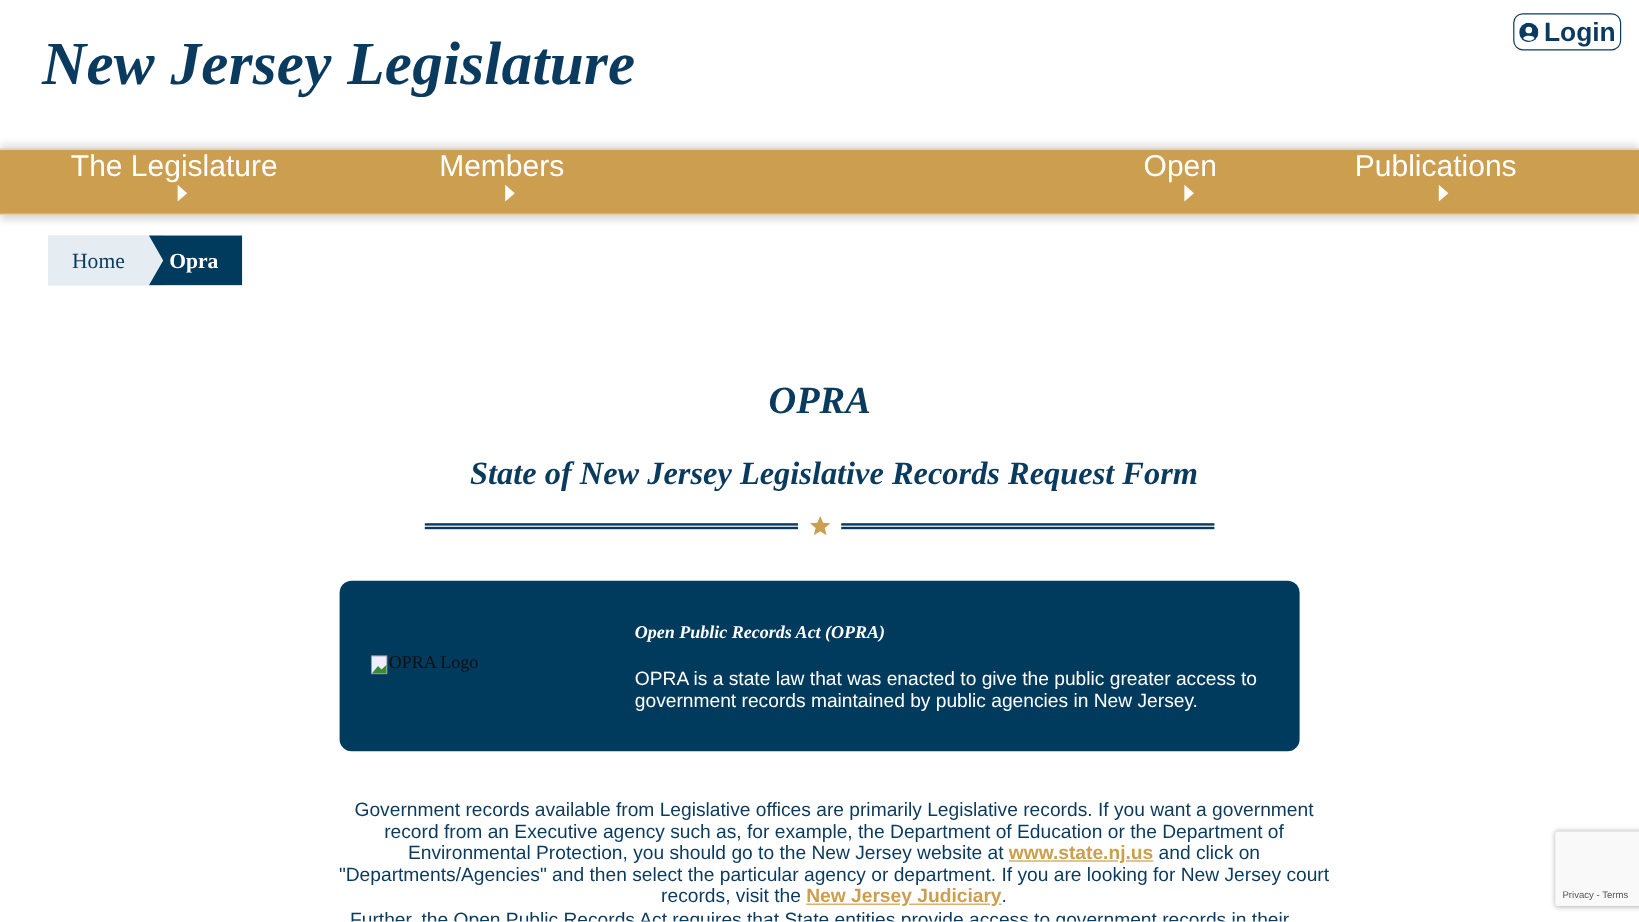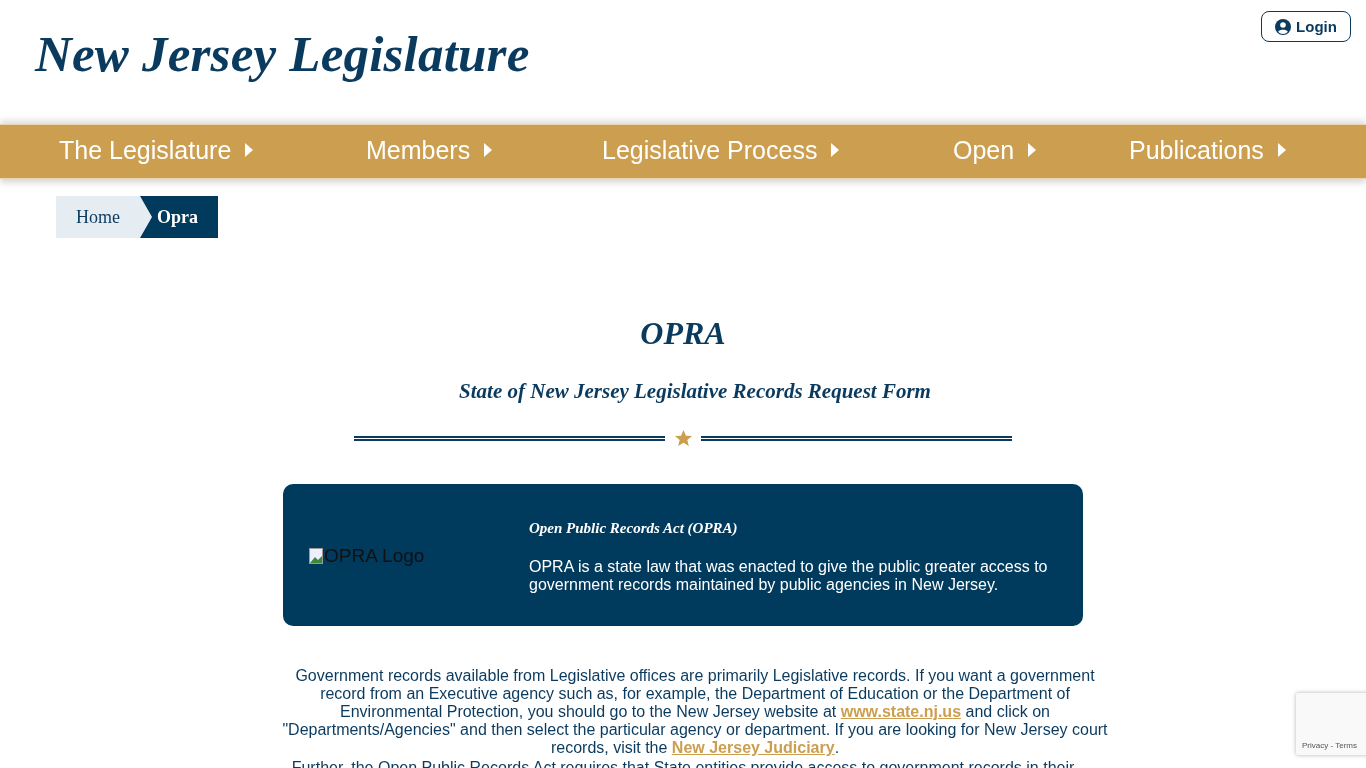--- a/index.html
+++ b/index.html
@@ -13,70 +13,70 @@
   .header { position: relative; height: 122px; background: #fff; }
   .site-title {
     position: absolute; left: 35px; top: 24px;
     font-family: "Liberation Serif", serif; font-style: italic; font-weight: bold;
     font-size: 51px; color: #0a3a5e; letter-spacing: 0.2px; margin: 0; line-height: 60px;
   }
   .login-btn {
     position: absolute; right: 15px; top: 11px; width: 90px; height: 31px;
     border: 1.5px solid #0a3a5e; border-radius: 8px; background: #fff;
     display: flex; align-items: center; justify-content: center; gap: 5px;
-    font-family: "Liberation Sans", sans-serif; font-weight: bold; font-size: 15px; color: #0a3a5e;
+    font-family: "Liberation Sans", sans-serif; font-weight: bold; font-size: 22px; color: #0a3a5e;
     cursor: pointer; padding: 0;
   }
   .login-btn svg { width: 16px; height: 16px; }
   .nav {
     position: absolute; left: 0; top: 124px; width: 1366px; height: 55px;
     background: #cc9e4f;
     border-top: 1px solid #e8d6b0; border-bottom: 1px solid #e8d6b0;
     box-shadow: 0 -4px 6px rgba(0,0,0,0.12), 0 4px 6px rgba(0,0,0,0.15);
   }
   .nav-item {
     position: absolute; top: 0; height: 50px; display: flex; align-items: center;
-    color: #fff; font-size: 25px; cursor: pointer; white-space: nowrap;
+    color: #fff; font-size: 25px; cursor: pointer; white-space: nowrap; flex-direction: column;
   }
   .nav-item .caret {
     display: inline-block; margin-left: 14px; width: 0; height: 0;
     border-top: 7px solid transparent; border-bottom: 7px solid transparent; border-left: 8px solid #fff;
   }
-  .breadcrumb { position: absolute; left: 40px; top: 196px; height: 42px; display: flex; margin-left: 16px; }
+  .breadcrumb { position: absolute; left: 40px; top: 196px; height: 42px; display: flex; }
   .crumb-home {
     background: #e6edf2; color: #0a3a5e; width: 96px; height: 42px;
     display: flex; align-items: center; padding-left: 20px;
     font-family: "Liberation Serif", serif; font-size: 18px; cursor: pointer; position: relative;
   }
   .crumb-current {
     background: #003a5d; color: #fff; height: 42px; width: 78px;
     display: flex; align-items: center; justify-content: flex-end; padding-right: 20px;
     font-family: "Liberation Serif", serif; font-weight: bold; font-size: 18px;
     clip-path: polygon(0 0, 100% 0, 100% 100%, 0 100%, 12px 50%);
     margin-left: -12px;
   }
   .title {
     position: absolute; left: 0; width: 1366px; top: 315px; text-align: center; margin: 0;
     font-family: "Liberation Serif", serif; font-style: italic; font-weight: bold; font-size: 32px; color: #0a3a5e;
   }
   .subtitle {
     position: absolute; left: 0; width: 1366px; top: 379px; text-align: center; margin: 0;
-    font-family: "Liberation Serif", serif; font-style: italic; font-weight: bold; font-size: 21px; color: #0a3a5e; padding-left: 24px;
+    font-family: "Liberation Serif", serif; font-style: italic; font-weight: bold; font-size: 27px; color: #0a3a5e; padding-left: 24px;
   }
   .divider { position: absolute; top: 429px; left: 354px; width: 658px; height: 20px; }
   .divider .line { position: absolute; top: 7px; height: 5px; border-top: 2px solid #0a3a5e; border-bottom: 2px solid #0a3a5e; }
   .divider .line.left { left: 0; width: 311px; }
   .divider .line.right { right: 0; width: 311px; }
   .divider .star { position: absolute; left: 320px; top: 0; width: 19px; height: 19px; }
   .info-card {
     position: absolute; left: 283px; top: 484px; width: 800px; height: 142px;
     background: #003a5d; border-radius: 10px; color: #fff;
   }
   .logo-alt {
-    position: absolute; left: 26px; top: 61px; font-family: Liberation Sans, sans-serif; font-size: 19px; color: #111;
+    position: absolute; left: 26px; top: 61px; font-family: Liberation Serif, serif; font-size: 15px; color: #111;
     display: flex; align-items: center;
   }
   .logo-alt .broken { width: 14px; height: 16px; margin-right: 1px; }
   .card-heading {
     position: absolute; left: 246px; top: 36px; margin: 0;
     font-family: "Liberation Serif", serif; font-style: italic; font-weight: bold; font-size: 15px; color: #fff;
   }
   .card-text { position: absolute; left: 246px; top: 74px; width: 540px; margin: 0; font-size: 16px; line-height: 18px; color: #fff; }
   .body-text {
     position: absolute; left: 263px; width: 840px; top: 655px; margin: 12px;
@@ -108,24 +108,20 @@
   </button>
 </div>
 
 <nav class="nav">
   <div class="nav-item" style="left:59px">
     <span>The Legislature</span>
       <span class="caret"></span>
   </div>
   <div class="nav-item" style="left:366px">
     <span>Members</span>
-      <span class="caret"></span>
-  </div>
-  <div class="nav-item" style="left:602px">
-    <span>Legislative Process</span>
       <span class="caret"></span>
   </div>
   <div class="nav-item" style="left:953px">
     <span>Open</span>
       <span class="caret"></span>
   </div>
   <div class="nav-item" style="left:1129px">
     <span>Publications</span>
       <span class="caret"></span>
   </div>

